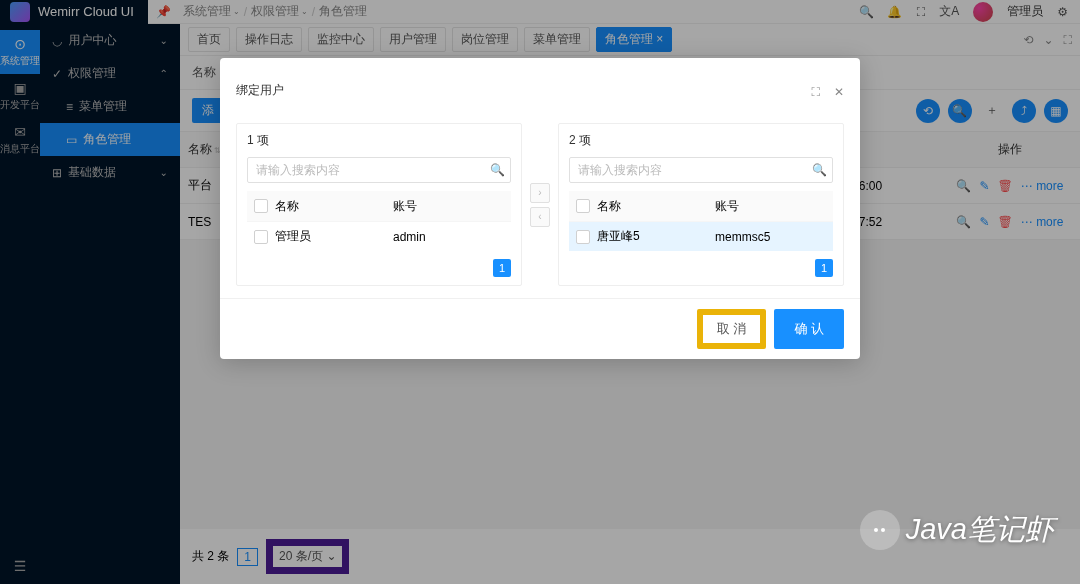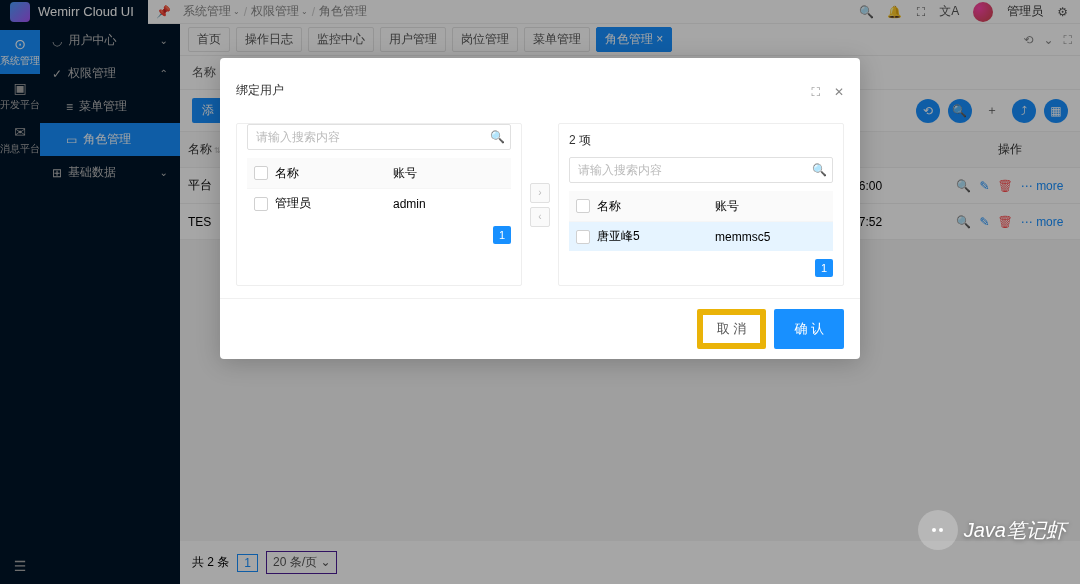--- a/index.html
+++ b/index.html
@@ -50,21 +50,21 @@
 .gcell.desc{flex:1}
 .gcell.time{width:140px}
 .gcell.ops{width:140px;text-align:center;display:flex;align-items:center;justify-content:center;gap:8px}
 .op-ico{color:#1890ff;font-size:12px}
 .op-del{color:#ff4d4f}
 .op-more{color:#1890ff}
 .sort{color:#bbb;font-size:8px;margin-left:2px}
 
 .pager{display:flex;align-items:center;gap:8px;padding:10px 12px;background:#fff;margin-top:auto}
 .pg-box{border:1px solid #1890ff;color:#1890ff;padding:1px 6px;font-size:12px}
-.pg-select{border:1px solid #4c1d95;padding:2px 6px;font-size:12px;color:#555}
+.pg-select{border:7px solid #4c1d95;padding:2px 6px;font-size:12px;color:#555}
 
 
 .mask{position:absolute;inset:0;background:rgba(0,0,0,.35);display:flex;align-items:flex-start;justify-content:center;padding-top:58px}
 .modal{width:640px;background:#fff;border-radius:4px;box-shadow:0 4px 24px rgba(0,0,0,.2);overflow:hidden}
 .modal-head{display:flex;align-items:flex-end;padding:24px 16px;font-size:12px;color:#333}
 .modal-head .mh-right{margin-left:auto;display:flex;gap:14px;color:#888}
 .modal-body{display:flex;padding:0 16px 12px;gap:8px}
 .panel{flex:1;border:1px solid #eee;border-radius:2px;display:flex;flex-direction:column}
 .panel-title{padding:8px 10px;font-size:12px;color:#333}
 .search-box{margin:0 10px 8px;position:relative}
@@ -82,21 +82,21 @@
 .col-a{flex:1}
 .mini-pager{display:flex;justify-content:flex-end;padding:8px 10px}
 .mini-pg{background:#1890ff;color:#fff;width:18px;height:18px;display:flex;align-items:center;justify-content:center;font-size:11px;border-radius:2px}
 .arrows{display:flex;flex-direction:column;justify-content:center;gap:4px}
 .arrow-btn{width:20px;height:20px;border:1px solid #e0e0e0;border-radius:2px;display:flex;align-items:center;justify-content:center;color:#bbb;font-size:10px;background:#fafafa}
 
 .modal-foot{display:flex;justify-content:flex-end;gap:8px;padding:10px 16px;border-top:1px solid #f0f0f0}
 .btn{padding:5px 14px;border-radius:2px;font-size:13px;border:6px solid #eab308;background:#fff;color:#555}
 .btn.primary{background:#1890ff;color:#fff;border-color:#1890ff}
 
-.watermark{position:absolute;right:14px;bottom:34px;display:flex;align-items:center;gap:6px;color:#fff;font-size:20px;font-style:italic;text-shadow:0 1px 4px rgba(0,0,0,.4)}
+.watermark{position:absolute;right:26px;bottom:34px;display:flex;align-items:center;gap:6px;color:#fff;font-size:29px;font-style:italic;text-shadow:0 1px 4px rgba(0,0,0,.4)}
 .wm-circle{width:40px;height:40px;border-radius:50%;background:rgba(255,255,255,.25);display:flex;align-items:center;justify-content:center}
 .wm-dots{display:flex;gap:3px}
 .wm-dots span{width:4px;height:4px;border-radius:50%;background:#fff}
 .ico{display:inline-block}
 </style>
 </head>
 <body>
 
 <div class="topbar">
   <div class="logo-area">
@@ -239,20 +239,21 @@
     <div class="modal-head">
       <span>绑定用户</span>
       <div class="mh-right">
         <span class="ico">⛶</span>
         <span class="ico">✕</span>
       </div>
     </div>
     <div class="modal-body">
 
       <div class="panel">
+        <div class="panel-title">1 项</div>
         <div class="search-box">
           <input class="search-input" placeholder="请输入搜索内容" style="">
           <span class="search-ico">🔍</span>
         </div>
         <div class="tbl">
           <div class="tbl-head">
             <div class="chk">
                 <span class="chk-box"></span>
               </div>
             <div class="col-n">名称</div>

